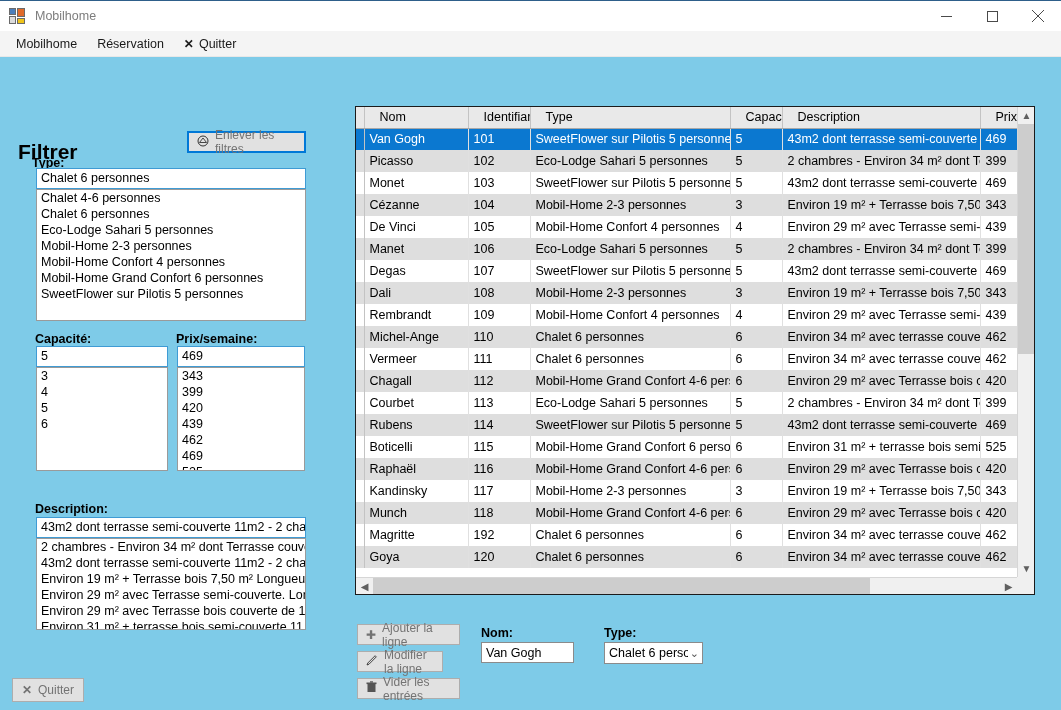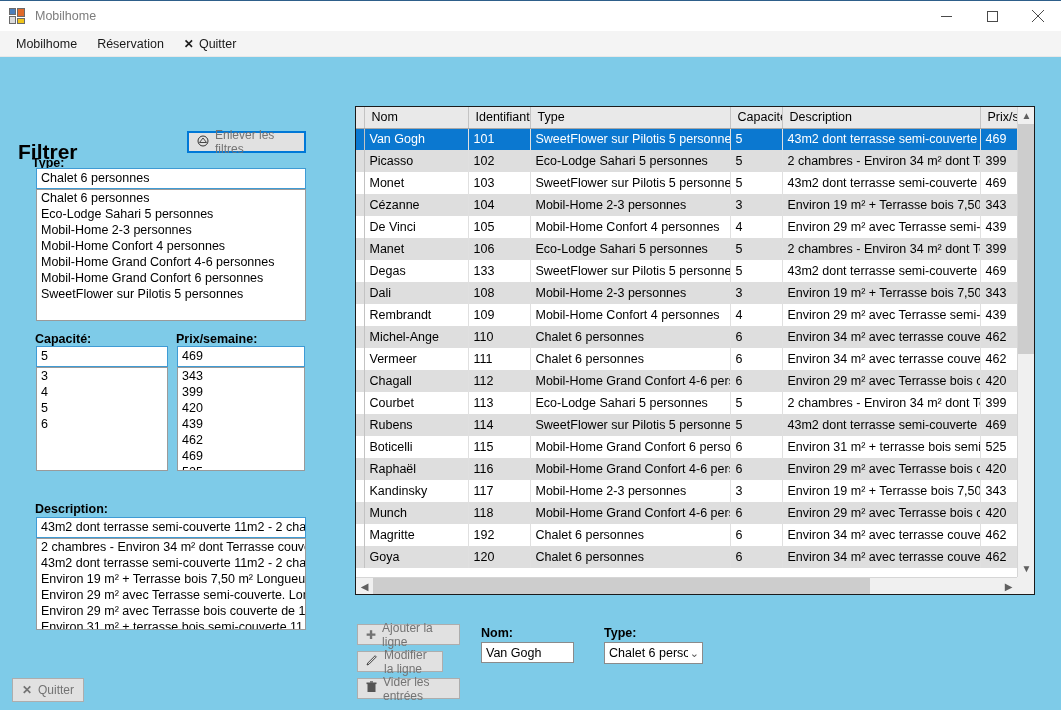--- a/index.html
+++ b/index.html
@@ -128,21 +128,21 @@
   }
   .grid-scroll-area {
     position:absolute; left:0; top:0; right:17px; bottom:17px; overflow:hidden;
   }
   table.grid {
     border-collapse:collapse; table-layout:fixed; width:665px;
     font-size:12.5px;
   }
   table.grid th {
     background:#e9e9e9; color:#000; font-weight:normal; text-align:left;
-    padding:3px 7px; height:21px; box-sizing:border-box;
+    padding:3px 15px; height:21px; box-sizing:border-box;
     border-right:1px solid #c3c3c3; border-bottom:1px solid #a8a8a8;
     white-space:nowrap; overflow:hidden;
   }
   table.grid td {
     padding:3px 5px; height:22px; box-sizing:border-box;
     border-right:1px solid #e0e0e0;
     white-space:nowrap; overflow:hidden; text-overflow:clip;
     color:#000;
   }
   table.grid tr.odd td { background:#ffffff; }
@@ -258,25 +258,25 @@
           <circle cx="6" cy="6" r="5" fill="none" stroke="#333" stroke-width="1"></circle>
           <path d="M2.5 7.5 L6 3 L9.5 7.5 Z" fill="none" stroke="#333" stroke-width="0.9"></path>
         </svg>
     </span>
     <span>Enlever les filtres</span>
   </div>
 
   <div id="type-label" class="flabel">Type:</div>
   <div id="type-sel" class="lb-sel">Chalet 6 personnes</div>
   <div id="type-list" class="lb-list">
+    <div class="row">Chalet 4-6 personnes</div>
     <div class="row">Chalet 6 personnes</div>
     <div class="row">Eco-Lodge Sahari 5 personnes</div>
     <div class="row">Mobil-Home 2-3 personnes</div>
     <div class="row">Mobil-Home Confort 4 personnes</div>
-    <div class="row">Mobil-Home Grand Confort 4-6 personnes</div>
     <div class="row">Mobil-Home Grand Confort 6 personnes</div>
     <div class="row">SweetFlower sur Pilotis 5 personnes</div>
   </div>
 
   <div id="cap-label" class="flabel">Capacité:</div>
   <div id="cap-sel" class="lb-sel">5</div>
   <div id="cap-list" class="lb-list">
     <div class="row">3</div>
     <div class="row">4</div>
     <div class="row">5</div>
@@ -378,21 +378,21 @@
               <td class="c-nom">Manet</td>
               <td class="c-id">106</td>
               <td class="c-type">Eco-Lodge Sahari 5 personnes</td>
               <td class="c-cap">5</td>
               <td class="c-desc">2 chambres - Environ 34 m² dont Terra...</td>
               <td class="c-prix">399</td>
             </tr>
             <tr class="odd">
               <td class="rowhdr"></td>
               <td class="c-nom">Degas</td>
-              <td class="c-id">133</td>
+              <td class="c-id">107</td>
               <td class="c-type">SweetFlower sur Pilotis 5 personnes</td>
               <td class="c-cap">5</td>
               <td class="c-desc">43m2 dont terrasse semi-couverte 11m...</td>
               <td class="c-prix">469</td>
             </tr>
             <tr class="even">
               <td class="rowhdr"></td>
               <td class="c-nom">Dali</td>
               <td class="c-id">108</td>
               <td class="c-type">Mobil-Home 2-3 personnes</td>

